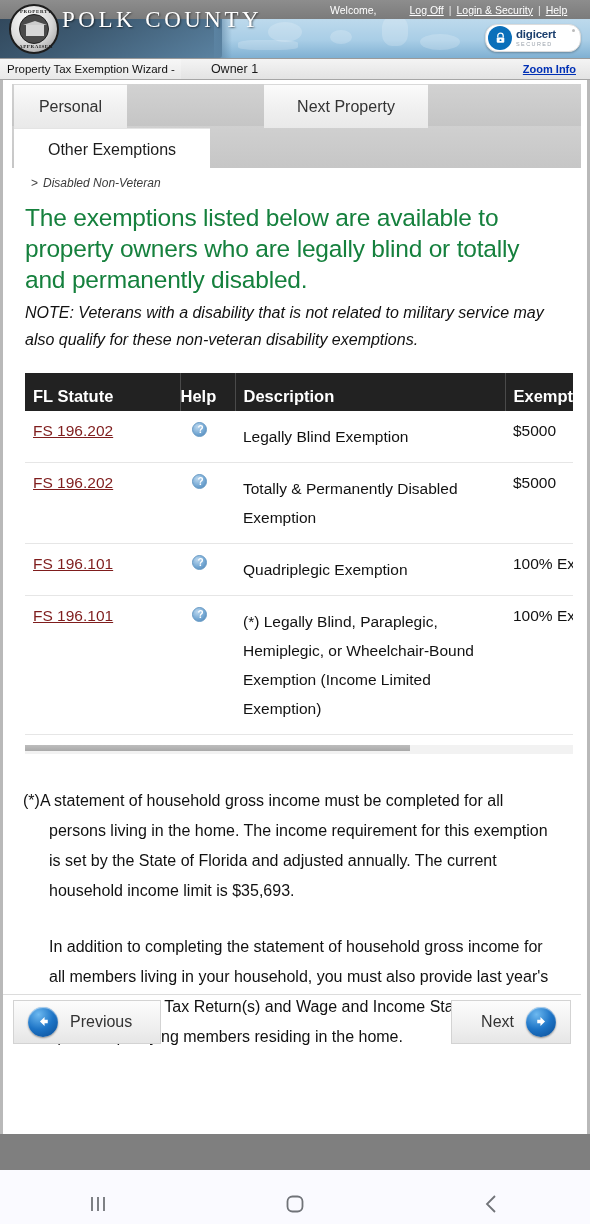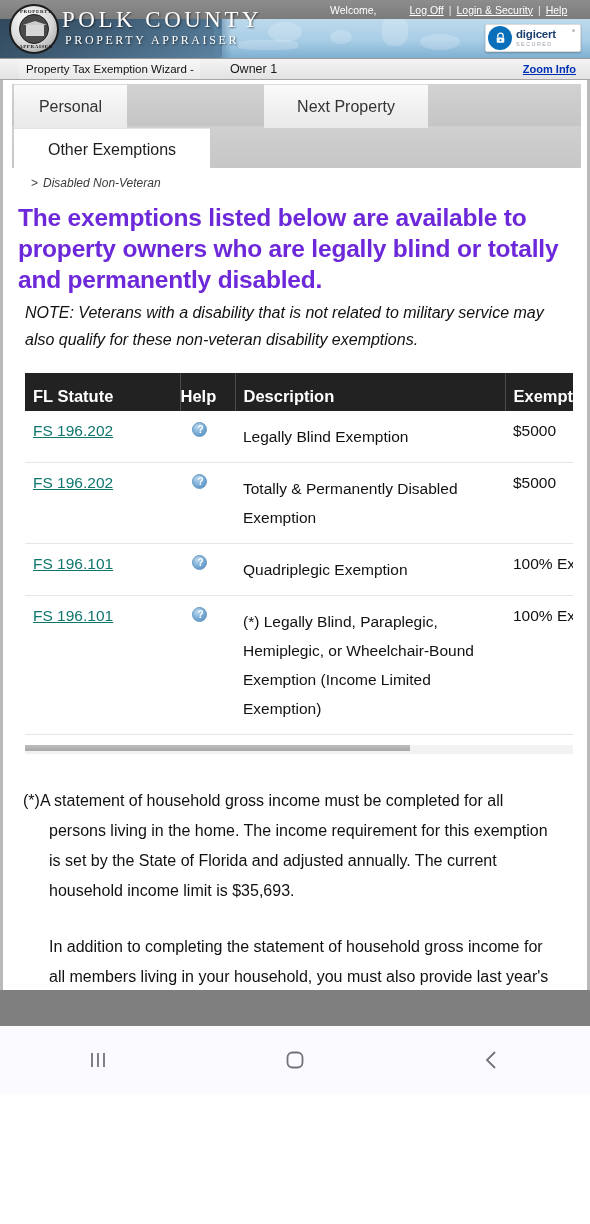--- a/index.html
+++ b/index.html
@@ -80,60 +80,60 @@
     position: absolute; top: 1px; left: 330px; width: 260px; height: 17px;
     display: flex; align-items: center; gap: 5px;
     font-size: 10.5px; color: #ffffff;
   }
   #welcome-bar .wlink { color: #ffffff; text-decoration: underline; cursor: pointer; }
   #welcome-bar .wsep { color: #e8e8e8; }
   #welcome-label { margin-right: 28px; }
 
   #digicert {
     position: absolute; right: 9px; top: 24px;
-    width: 96px; height: 28px; border-radius: 2px;
+    width: 96px; height: 28px; border-radius: 12px;
     background: #ffffff; border: 1px solid #dcdcdc;
     display: flex; align-items: center; padding-left: 2px;
     box-shadow: 0 1px 2px rgba(0,0,0,.25);
   }
   #digicert-badge {
     width: 24px; height: 24px; border-radius: 50%;
     background: #0a6fba;
     display:flex; align-items:center; justify-content:center;
     flex: none; margin-right: 4px;
   }
   #digicert-texts { line-height: 1; }
   #digicert-name { font-size: 11.5px; font-weight: bold; color: #1b3f6e; letter-spacing: -.2px; }
   #digicert-sub { font-size: 5.5px; color: #9aa2ab; letter-spacing: 1.4px; margin-top: 2px; }
   #digicert-dot { position:absolute; right: 5px; top: 4px; width: 3px; height: 3px; border-radius:50%; background:#bbb; }
 
   
   #wizard-bar {
     position: relative; width: 590px; height: 22px;
     background: linear-gradient(180deg, #f4f4f4 0%, #e3e3e3 100%);
     border-top: 1px solid #9a9a9a; border-bottom: 1px solid #a6a6a6;
-    display: flex; align-items: center; padding-left: 19px;
+    display: flex; align-items: center;
   }
   #wizard-label {
     font-size: 11.5px; color: #111; padding-left: 7px;
     background: linear-gradient(180deg,#f7f7f7,#e9e9e9);
     height: 20px; display:flex; align-items:center; padding-right: 6px;
   }
   #wizard-owner {
     font-size: 12.5px; color: #1a1a1a; margin-left: 30px;
   }
   #zoom-info {
     position: absolute; right: 14px; font-size: 11px; color: #0030b5;
     text-decoration: underline; font-weight: bold; cursor: pointer;
   }
 
   
   #page {
     position: relative;
-    width: 590px; height: 910px;
+    width: 590px; height: 1054px;
     background: #ffffff;
     border-left: 3px solid #b9b9b9;
     border-right: 3px solid #b9b9b9;
     overflow: hidden;
   }
   #page-inner { position: relative; width: 578px; }
 
   
   #tabs-zone { position: relative; height: 90px; background: #ffffff; }
   #tab-row-bg {
@@ -161,22 +161,22 @@
   }
 
   
   #breadcrumb {
     margin: 6px 0 0 28px; font-size: 12px; font-style: italic; color: #3b3b3b;
   }
   #breadcrumb .crumb-arrow { font-style: normal; margin-right: 5px; color: #444; }
 
   
   #heading {
-    margin: 12px 22px 0 15px;
-    font-size: 24.5px; font-weight: bold; color: #6d28d9;
+    margin: 12px 22px 0 22px;
+    font-size: 24.5px; font-weight: normal; color: #15803d;
     line-height: 31px; letter-spacing: -.2px;
   }
   #note {
     margin: 4px 22px 0 22px;
     font-size: 16px; font-style: italic; color: #111;
     line-height: 27px;
   }
 
   
   #table-wrap {
@@ -203,21 +203,21 @@
     font-size: 15.5px; color: #111;
     padding: 11px 0 11px 8px;
     border-bottom: 1px solid #e6e6e6;
     vertical-align: top;
   }
   .col-statute { width: 155px; }
   .col-help    { width: 55px; }
   .col-desc    { width: 270px; }
   .col-amount  { width: 280px; }
   .statute-link {
-    color: #0f766e; text-decoration: underline; font-size: 15.5px; cursor: pointer;
+    color: #7f1d1d; text-decoration: underline; font-size: 15.5px; cursor: pointer;
   }
   .desc-cell { font-weight: normal; line-height: 29px; }
   .amount-cell { white-space: nowrap; }
   .help-icon {
     display: inline-block; width: 15px; height: 15px; border-radius: 50%;
     background: radial-gradient(circle at 35% 30%, #bcd8ef 0%, #76a9d4 55%, #4d82b4 100%);
     border: 1px solid #6a9cc6;
     position: relative; cursor: pointer; margin-left: 4px;
   }
   .help-icon:after {
@@ -292,21 +292,20 @@
   <div id="header-top-strip"></div>
 
   <div id="seal">
     <div id="seal-text-top">PROPERTY</div>
     <div id="seal-inner"></div>
     <div id="seal-text-bot">APPRAISER</div>
   </div>
 
   <div id="brand">
     <div id="brand-line1">POLK COUNTY</div>
-    <div id="brand-line2">PROPERTY APPRAISER</div>
   </div>
 
   <div id="welcome-bar">
     <span id="welcome-label">Welcome,</span>
     <span class="wlink">Log Off</span>
     <span class="wsep">|</span>
     <span class="wlink">Login &amp; Security</span>
     <span class="wsep">|</span>
     <span class="wlink">Help</span>
   </div>

